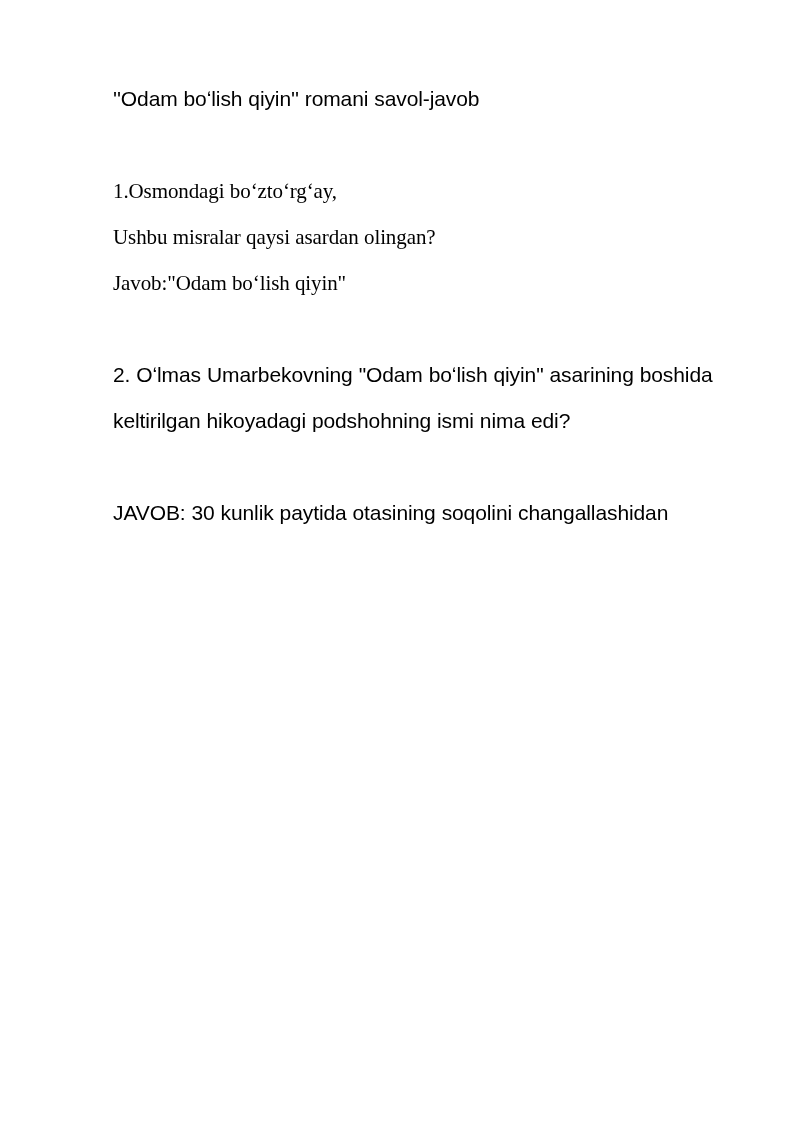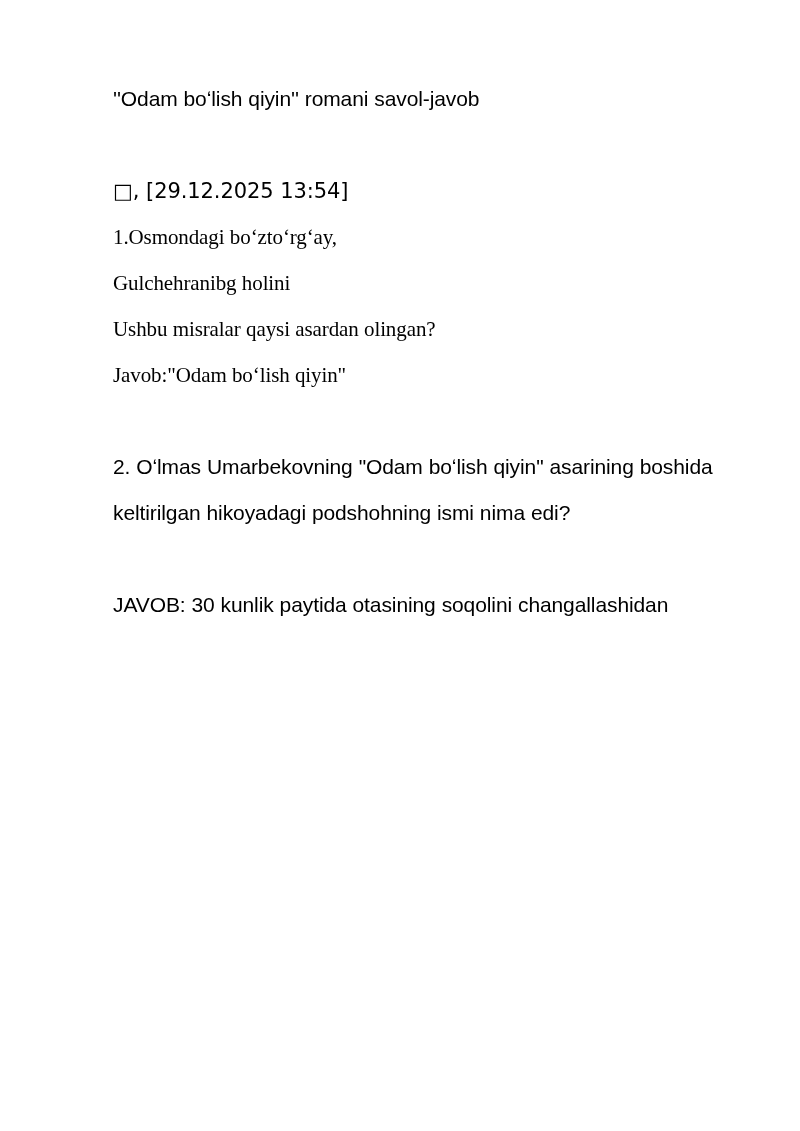--- a/index.html
+++ b/index.html
@@ -52,25 +52,23 @@
 </style>
 </head>
 <body>
 
 <div class="page">
 
   <div class="doc-body">
 
     <p class="para gap-title">''Odam boʻlish qiyin'' romani savol-javob</p>
 
-    <p class="para tofu">□, [29.12.2025 13:54]</p>
 
     <div class="gap-block">
       <p class="para line">1.Osmondagi boʻztoʻrgʻay,</p>
-      <p class="para line">Gulchehranibg holini</p>
       <p class="para line">Ushbu misralar qaysi asardan olingan?</p>
       <p class="para line">Javob:"Odam boʻlish qiyin"</p>
     </div>
 
     <div class="gap-block">
       <p class="para">2. Oʻlmas Umarbekovning "Odam boʻlish qiyin" asarining boshida keltirilgan hikoyadagi podshohning ismi nima edi?</p>
     </div>
 
     <div class="gap-block">
       <p class="para">JAVOB: 30 kunlik paytida otasining soqolini changallashidan</p>

